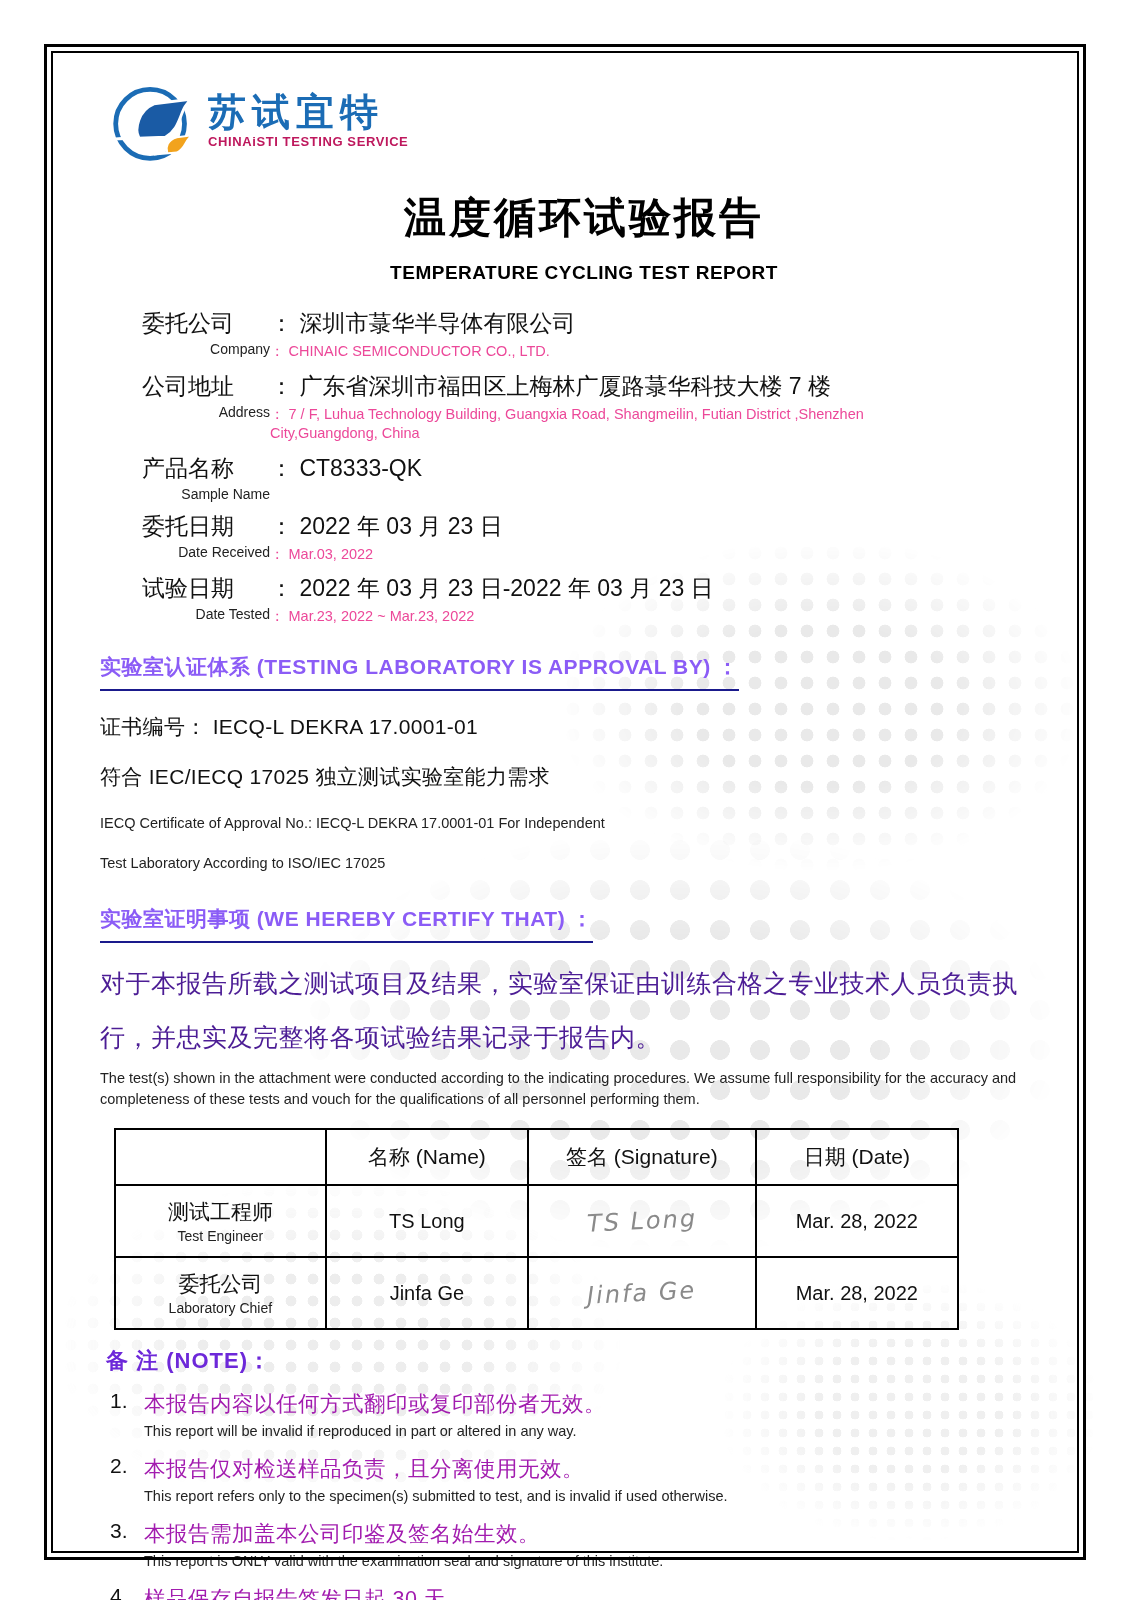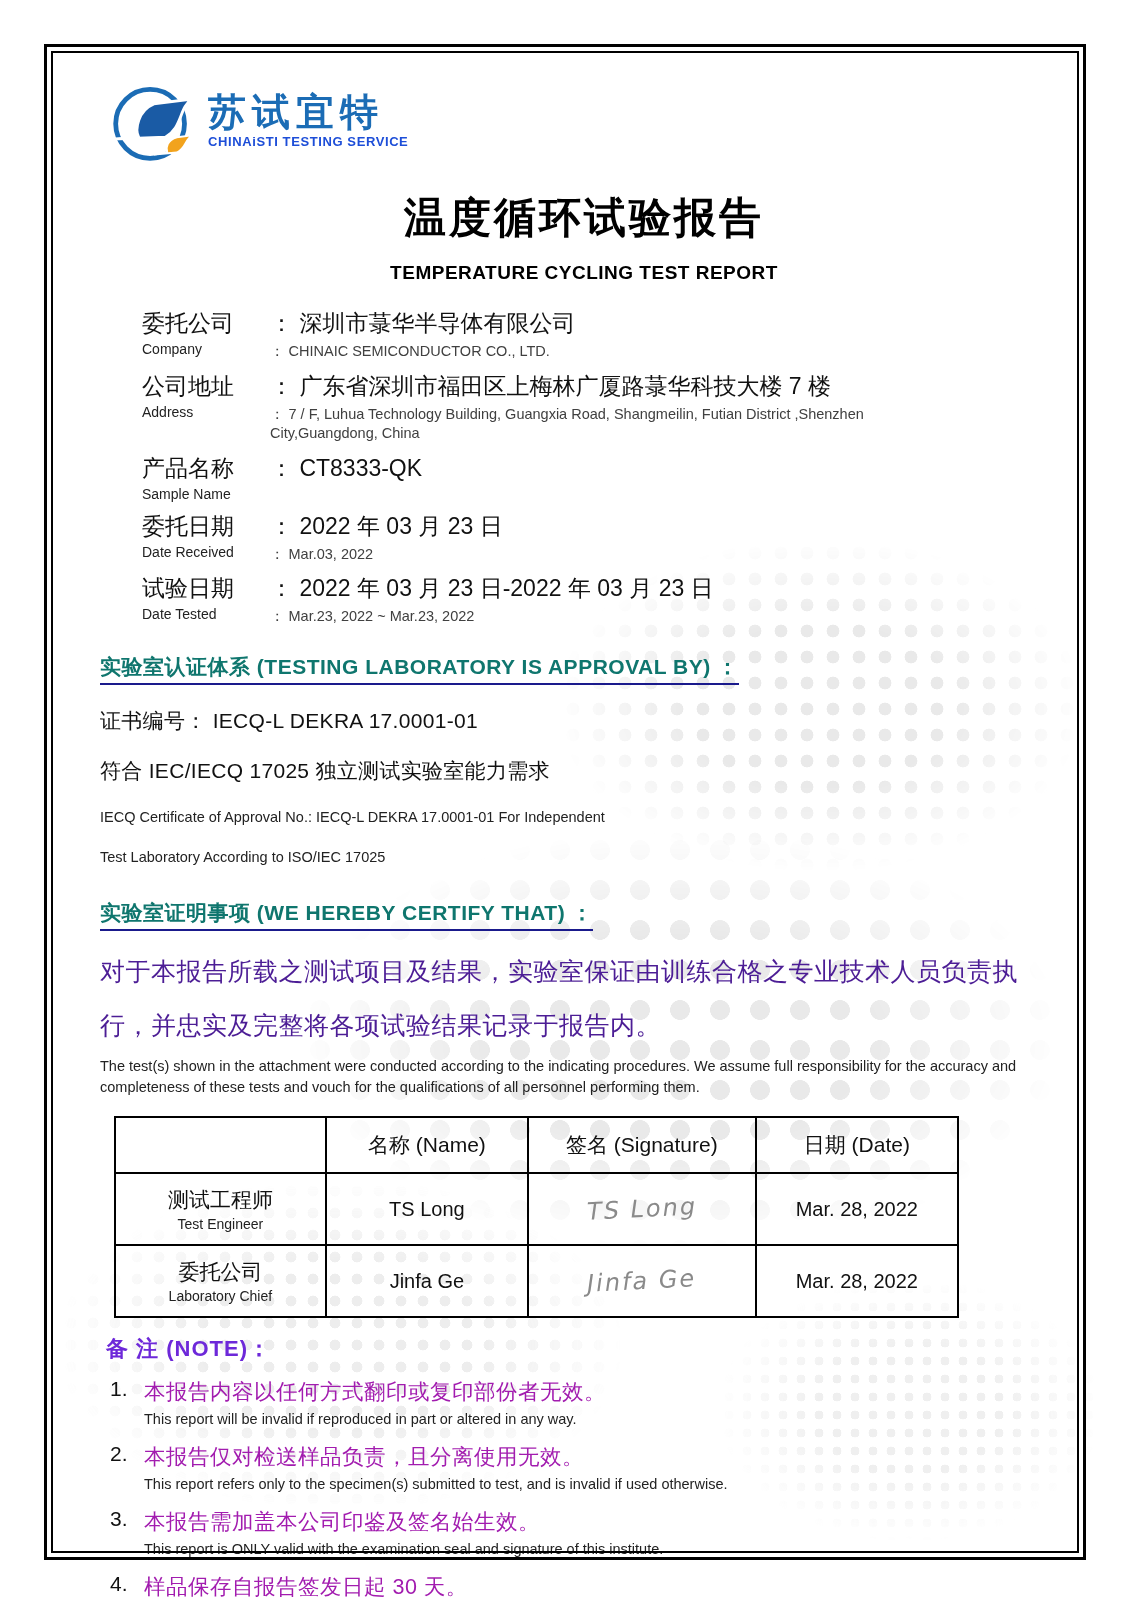--- a/index.html
+++ b/index.html
@@ -20,45 +20,45 @@
   .frame-outer{position:absolute;left:44px;top:44px;right:44px;bottom:40px;
                border:3px solid #000;z-index:2;pointer-events:none;}
   .frame-inner{position:absolute;left:4px;top:4px;right:4px;bottom:4px;border:2px solid #000;}
 
   .content{position:absolute;left:100px;right:62px;top:78px;z-index:1;}
 
   
   .hdr{display:flex;justify-content:space-between;align-items:flex-start;}
   .logo{display:flex;align-items:center;gap:10px;margin-left:6px;}
   .logo-text .cn{font-size:38px;font-weight:bold;color:#1b6cb5;letter-spacing:6px;line-height:1.05;}
-  .logo-text .en{font-size:13px;font-weight:bold;color:#1d4ed8;letter-spacing:.6px;margin-top:2px;}
+  .logo-text .en{font-size:13px;font-weight:bold;color:#be185d;letter-spacing:.6px;margin-top:2px;}
   .meta{width:300px;margin-top:6px;}
   .meta-row{display:flex;margin-bottom:8px;}
   .meta-label{width:88px;}
   .meta-label .cn{font-size:16px;color:#222;}
   .meta-label .en{font-size:10.5px;color:#333;margin-top:1px;}
   .meta-value{font-size:15px;color:#111;padding-top:3px;}
 
   
   .title-cn{text-align:center;font-size:42px;font-weight:bold;letter-spacing:3px;margin-top:26px;color:#000;}
   .title-en{text-align:center;font-size:19px;font-weight:bold;letter-spacing:.5px;margin-top:16px;color:#000;}
 
   
   .fields{margin-top:24px;margin-left:42px;}
   .field-row{display:flex;margin-bottom:9px;}
   .field-label{width:128px;flex:none;}
   .field-label .cn{font-size:23px;color:#111;}
-  .field-label .en{font-size:14px;color:#222;margin-top:2px;}
+  .field-label .en{font-size:14px;color:#222;margin-top:2px;text-align:right;}
   .field-values{flex:1;padding-top:0;}
   .field-values .cn{font-size:23px;color:#111;}
-  .field-values .en{font-size:14.5px;color:#404040;margin-top:3px;max-width:650px;line-height:1.35;}
-
-  
-  .sec-head{display:inline-block;font-size:21px;font-weight:bold;color:#0f766e;
-            border-bottom:2px solid #1a1a8c;padding-bottom:2px;letter-spacing:.5px;}
+  .field-values .en{font-size:14.5px;color:#ec4899;margin-top:3px;max-width:650px;line-height:1.35;}
+
+  
+  .sec-head{display:inline-block;font-size:21px;font-weight:bold;color:#8b5cf6;
+            border-bottom:2px solid #1a1a8c;padding-bottom:8px;letter-spacing:.5px;}
   .sec1{margin-top:26px;}
   .line-lg{font-size:21px;color:#111;margin-top:22px;letter-spacing:.3px;}
   .line-sm{font-size:14.5px;color:#222;margin-top:24px;}
   .sec2{margin-top:34px;}
   .para-cn{font-size:25px;color:#4c1d95;line-height:2.15;margin-top:14px;letter-spacing:.5px;}
   .para-en{font-size:14.5px;color:#222;line-height:1.45;margin-top:4px;}
 
   
   table.sign{border-collapse:collapse;width:845px;margin:18px 0 0 14px;border:2px solid #a21caf;}
   table.sign th,table.sign td{border:2.5px solid #000;text-align:center;vertical-align:middle;background:transparent;}

